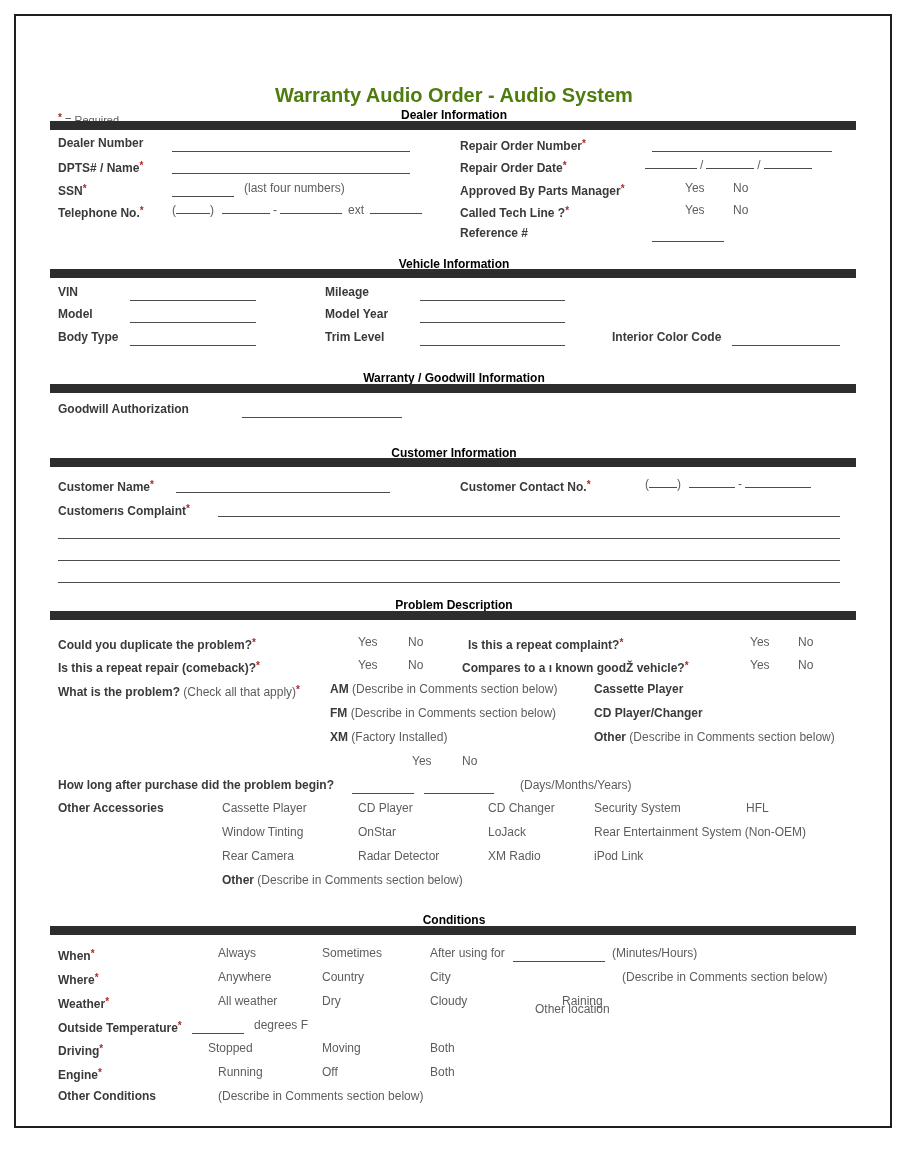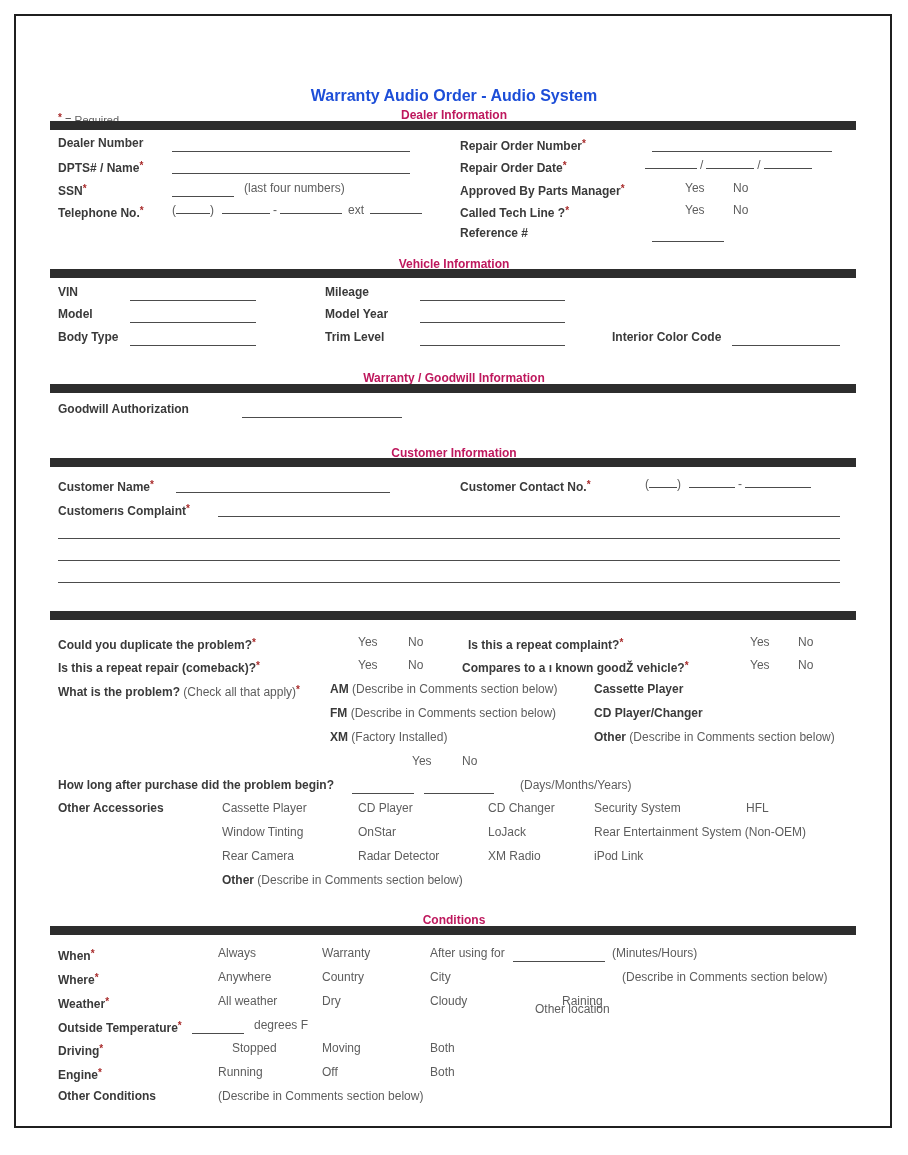--- a/index.html
+++ b/index.html
@@ -3,22 +3,22 @@
 <meta charset="utf-8">
 <style>
   html,body{margin:0;padding:0;background:#ffffff;}
   .page{position:relative;width:908px;height:1155px;background:#ffffff;
         font-family:"Liberation Sans","DejaVu Sans",sans-serif;color:#3a3a3a;overflow:hidden;}
   .frame{position:absolute;left:14px;top:14px;width:874px;height:1110px;border:2px solid #1f1f1f;}
   .el{position:absolute;white-space:nowrap;font-size:12px;line-height:15px;}
   .b{font-weight:bold;color:#3a3a3a;}
   .r{font-weight:normal;color:#5d5d5d;}
   .title{left:0;width:100%;text-align:center;font-size:17px;font-weight:bold;color:#2d2d2d;letter-spacing:.3px;}
-  .sub{left:0;width:100%;text-align:center;font-size:16px;font-weight:bold;color:#1d4ed8;}
-  .sect{left:0;width:100%;text-align:center;font-size:12px;font-weight:bold;color:#be185d;}
+  .sub{left:0;width:100%;text-align:center;font-size:20px;font-weight:bold;color:#4d7c0f;}
+  .sect{left:0;width:100%;text-align:center;font-size:12px;font-weight:bold;color:#000000;}
   .bar{position:absolute;left:50px;width:806px;height:9px;background:#2d2d2d;}
   .ln{position:absolute;height:14px;border-bottom:1px solid #4c4c4c;}
   .iln{display:inline-block;border-bottom:1px solid #4c4c4c;height:10px;}
   .star{color:#a82a2a;font-size:10px;vertical-align:3px;font-weight:bold;}
   .small{font-size:11px;}
   .tok{margin:0 3px;}
 </style>
 </head>
 <body>
 
@@ -90,20 +90,21 @@
   <div class="ln" style="left:176px;top:478px;width:214px;"></div>
   <div class="el b" style="left:460px;top:477px;"><span>Customer Contact No.</span><span class="star">*</span></div>
   <div class="el r" style="left:645px;top:477px;"><span>(</span><span class="iln" style="width:28px;"></span><span>)</span><span class="iln" style="width:46px;margin-left:8px;"></span><span class="tok">-</span><span class="iln" style="width:66px;"></span></div>
 
   <div class="el b" style="left:58px;top:501px;"><span>Customerıs Complaint</span><span class="star">*</span></div>
   <div class="ln" style="left:218px;top:502px;width:622px;"></div>
   <div class="ln" style="left:58px;top:524px;width:782px;"></div>
   <div class="ln" style="left:58px;top:546px;width:782px;"></div>
   <div class="ln" style="left:58px;top:568px;width:782px;"></div>
 
+  <div class="el sect" style="top:598px;">Problem Description</div>
   <div class="bar" style="top:611px;"></div>
 
   <div class="el b" style="left:58px;top:635px;"><span>Could you duplicate the problem?</span><span class="star">*</span></div>
   <div class="el r" style="left:358px;top:635px;">Yes</div>
   <div class="el r" style="left:408px;top:635px;">No</div>
   <div class="el b" style="left:468px;top:635px;"><span>Is this a repeat complaint?</span><span class="star">*</span></div>
   <div class="el r" style="left:750px;top:635px;">Yes</div>
   <div class="el r" style="left:798px;top:635px;">No</div>
 
   <div class="el b" style="left:58px;top:658px;"><span>Is this a repeat repair (comeback)?</span><span class="star">*</span></div>
@@ -148,21 +149,21 @@
   <div class="el r" style="left:488px;top:849px;">XM Radio</div>
   <div class="el r" style="left:594px;top:849px;">iPod Link</div>
 
   <div class="el" style="left:222px;top:873px;"><span class="b">Other</span> <span class="r">(Describe in Comments section below)</span></div>
 
   <div class="el sect" style="top:913px;">Conditions</div>
   <div class="bar" style="top:926px;"></div>
 
   <div class="el b" style="left:58px;top:946px;"><span>When</span><span class="star">*</span></div>
   <div class="el r" style="left:218px;top:946px;">Always</div>
-  <div class="el r" style="left:322px;top:946px;">Warranty</div>
+  <div class="el r" style="left:322px;top:946px;">Sometimes</div>
   <div class="el r" style="left:430px;top:946px;">After using for</div>
   <div class="ln" style="left:513px;top:947px;width:92px;"></div>
   <div class="el r" style="left:612px;top:946px;">(Minutes/Hours)</div>
 
   <div class="el b" style="left:58px;top:970px;"><span>Where</span><span class="star">*</span></div>
   <div class="el r" style="left:218px;top:970px;">Anywhere</div>
   <div class="el r" style="left:322px;top:970px;">Country</div>
   <div class="el r" style="left:430px;top:970px;">City</div>
   <div class="el r" style="left:535px;top:1002px;">Other location</div>
   <div class="el r" style="left:622px;top:970px;">(Describe in Comments section below)</div>
@@ -171,21 +172,21 @@
   <div class="el r" style="left:218px;top:994px;">All weather</div>
   <div class="el r" style="left:322px;top:994px;">Dry</div>
   <div class="el r" style="left:430px;top:994px;">Cloudy</div>
   <div class="el r" style="left:535px;top:994px;margin-left:27px;">Raining</div>
 
   <div class="el b" style="left:58px;top:1018px;"><span>Outside Temperature</span><span class="star">*</span></div>
   <div class="ln" style="left:192px;top:1019px;width:52px;"></div>
   <div class="el r" style="left:254px;top:1018px;">degrees F</div>
 
   <div class="el b" style="left:58px;top:1041px;"><span>Driving</span><span class="star">*</span></div>
-  <div class="el r" style="left:232px;top:1041px;">Stopped</div>
+  <div class="el r" style="left:208px;top:1041px;">Stopped</div>
   <div class="el r" style="left:322px;top:1041px;">Moving</div>
   <div class="el r" style="left:430px;top:1041px;">Both</div>
 
   <div class="el b" style="left:58px;top:1065px;"><span>Engine</span><span class="star">*</span></div>
   <div class="el r" style="left:218px;top:1065px;">Running</div>
   <div class="el r" style="left:322px;top:1065px;">Off</div>
   <div class="el r" style="left:430px;top:1065px;">Both</div>
 
   <div class="el b" style="left:58px;top:1089px;">Other Conditions</div>
   <div class="el r" style="left:218px;top:1089px;">(Describe in Comments section below)</div>

